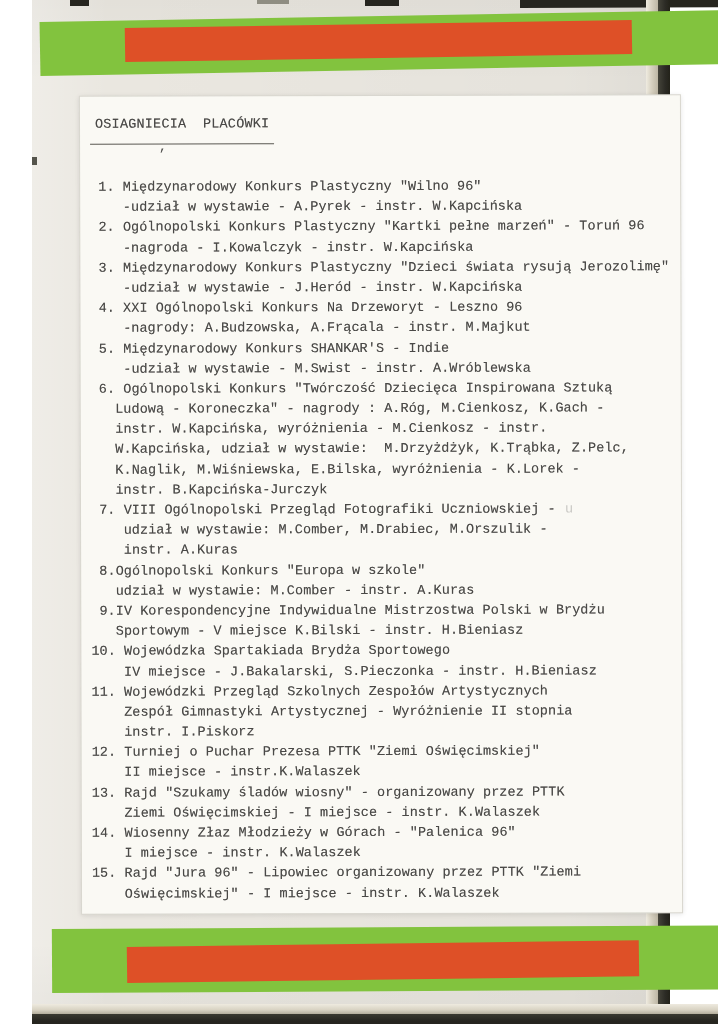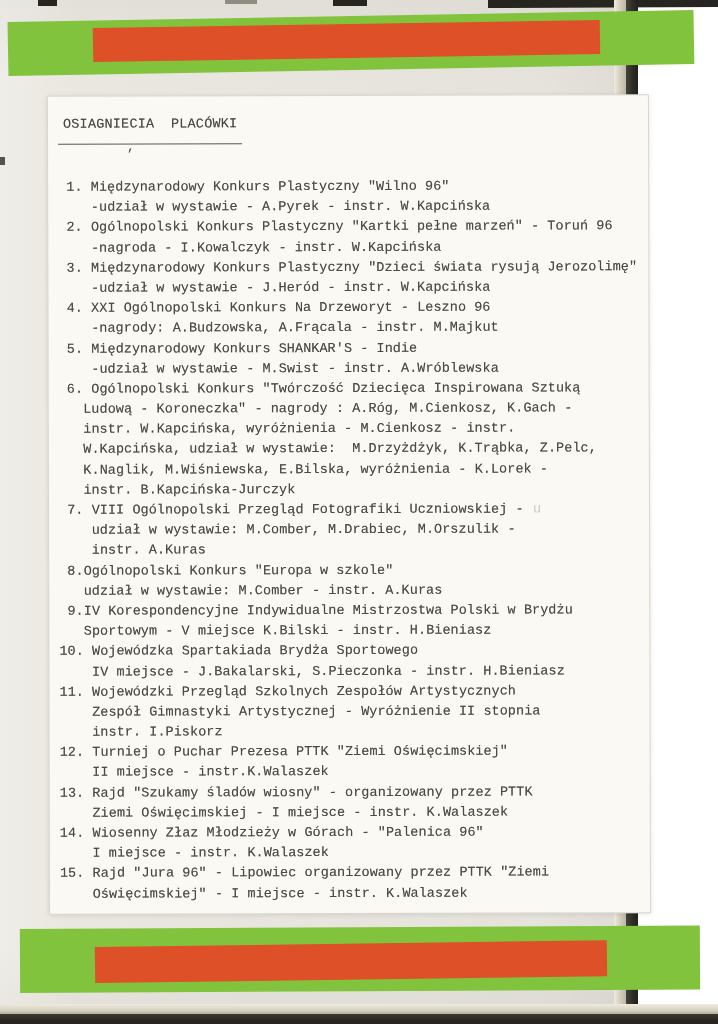--- a/index.html
+++ b/index.html
@@ -11,20 +11,21 @@
     font-family: "Liberation Mono", "DejaVu Sans Mono", monospace;
   }
   .scan {
     position: relative;
     width: 638px;
     height: 1024px;
     background: var(--page-bg, #eae7e0);
     background-image:
       linear-gradient(to right, rgba(255,255,255,0.25) 0%, rgba(255,255,255,0) 12%, rgba(0,0,0,0.02) 85%, rgba(0,0,0,0.05) 100%),
       linear-gradient(to bottom, rgba(0,0,0,0.03) 0%, rgba(255,255,255,0.0) 8%, rgba(0,0,0,0.0) 92%, rgba(0,0,0,0.04) 100%);
+    margin-left: 32px;
   }
 
   
   .edge-mark { position: absolute; background: var(--scan-edge-dark, #26251f); }
   .edge-top-1 { left: 38px;  top: 0; width: 19px;  height: 6px; }
   .edge-top-2 { left: 225px; top: 0; width: 32px;  height: 4px; background: #8f8d82; }
   .edge-top-3 { left: 333px; top: 0; width: 34px;  height: 6px; }
   .edge-top-4 { left: 488px; top: 0; width: 230px; height: 8px; transform: rotate(-0.25deg); transform-origin: left top; }
   .edge-left-mark { left: 0; top: 157px; width: 5px; height: 8px; background: #55544c; }
 

